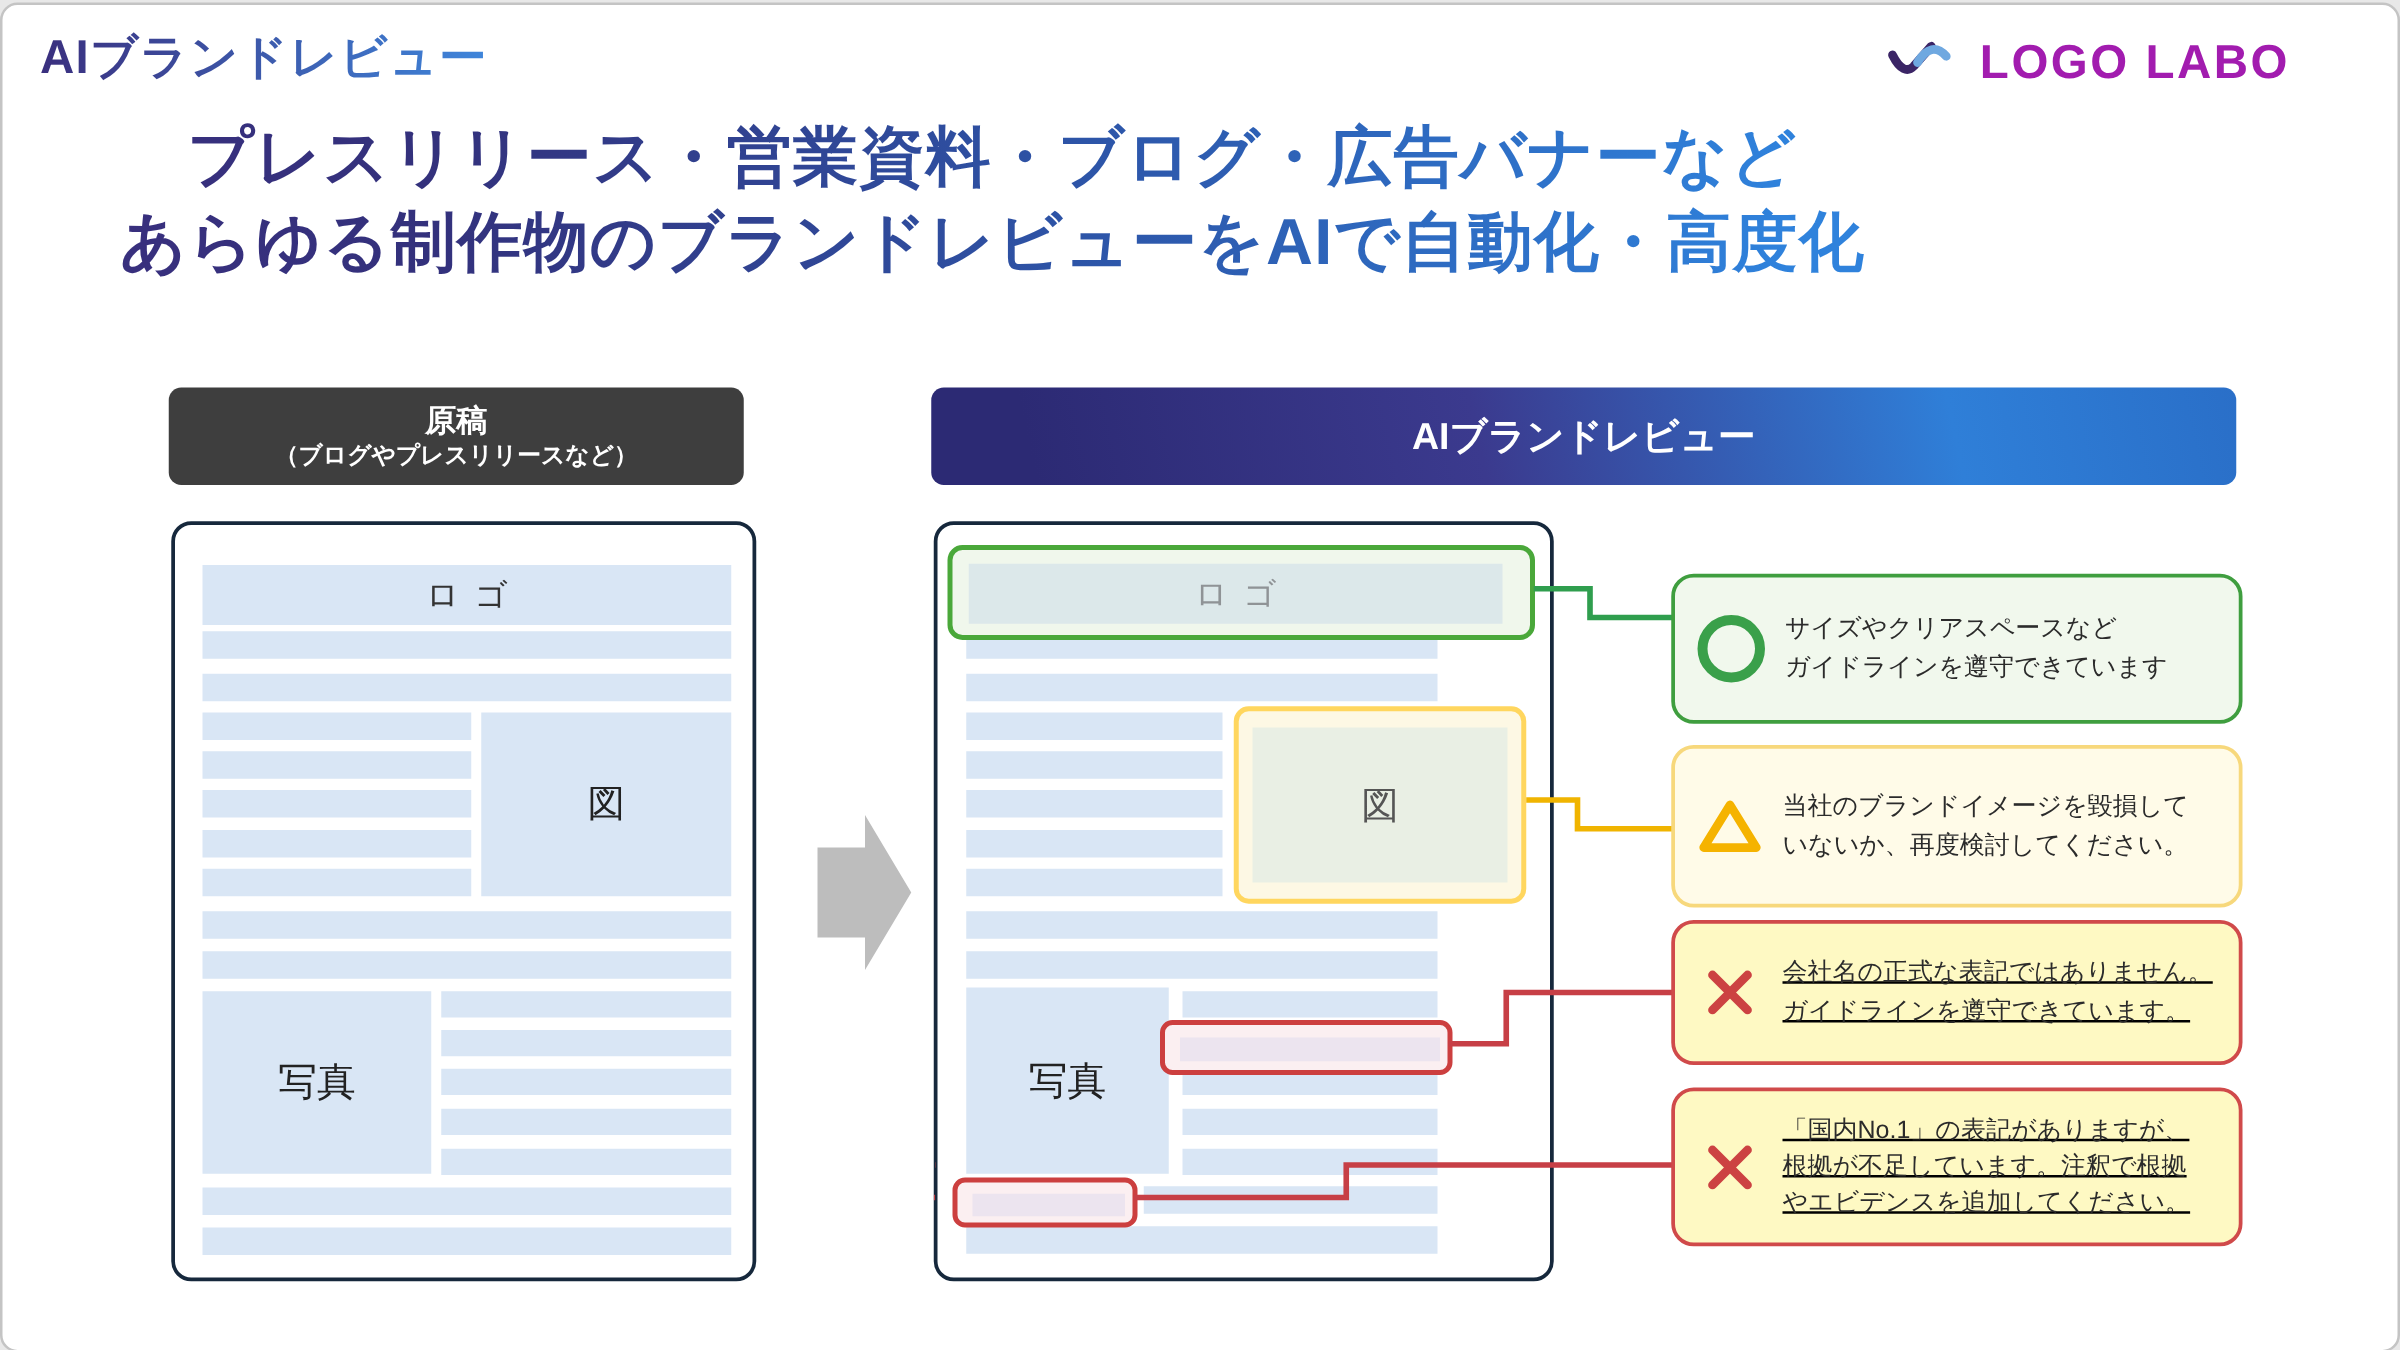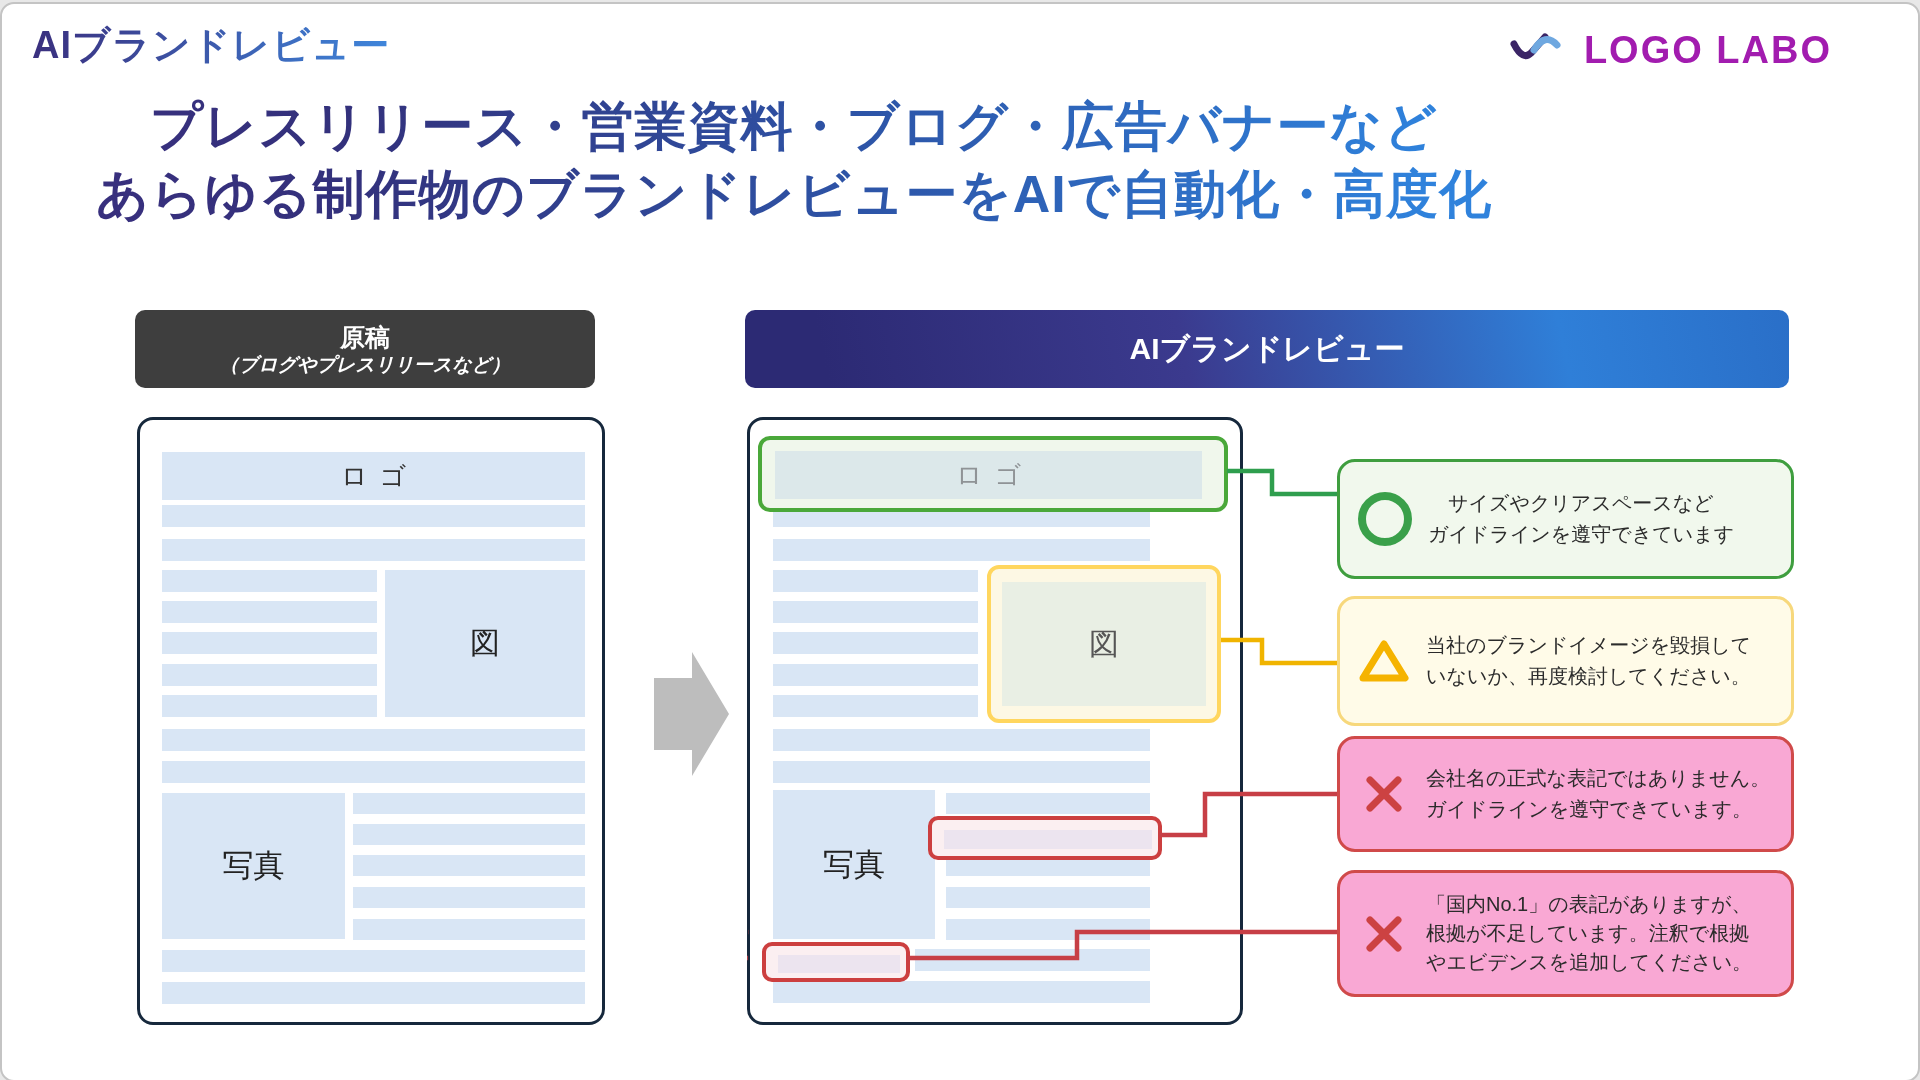--- a/index.html
+++ b/index.html
@@ -18,21 +18,21 @@
     .grad-text{background:linear-gradient(90deg,#3a2f7e 0%,#33317c 22%,#2d55a8 55%,#2f82dc 90%);
                -webkit-background-clip:text;background-clip:text;-webkit-text-fill-color:transparent;color:transparent;}
     .grad-title{background:linear-gradient(90deg,#3a2f7e 0%,#3f86db 100%);
                -webkit-background-clip:text;background-clip:text;-webkit-text-fill-color:transparent;color:transparent;}
   }
 
   
   .badge-before{position:absolute;left:133px;top:306px;width:460px;height:78px;background:#3e3e3e;
                 border-radius:10px;color:#fff;display:flex;flex-direction:column;align-items:center;justify-content:center;}
   .badge-before .t1{font-size:25px;font-weight:700;line-height:32px;}
-  .badge-before .t2{font-size:19px;font-weight:700;line-height:24px;font-style:italic;}
+  .badge-before .t2{font-size:19px;font-weight:700;line-height:24px;}
   .badge-after{position:absolute;left:743px;top:306px;width:1044px;height:78px;border-radius:10px;
                background:linear-gradient(78deg,#2c2a74 8%,#3b3a8e 42%,#2f7fd8 78%,#2a6fc8 100%);
                color:#fff;display:flex;align-items:center;justify-content:center;font-size:30px;font-weight:700;}
 
   
   .doc{position:absolute;background:#fff;border:3px solid #16283c;border-radius:16px;}
   .doc-before{left:135px;top:413px;width:462px;height:602px;}
   .doc-after{left:745px;top:413px;width:490px;height:602px;}
   .ln{position:absolute;background:#d9e6f5;display:block;}
   .blk{position:absolute;background:#d9e6f5;display:flex;align-items:center;justify-content:center;color:#222;}
@@ -47,21 +47,21 @@
   .hl-red{border:4px solid #cc3f3f;border-radius:10px;background:#fbeff1;}
   .muted-strip{position:absolute;background:#dce8ea;display:flex;align-items:center;justify-content:center;}
   .muted-fig{position:absolute;background:#e9efe4;display:flex;align-items:center;justify-content:center;color:#555;}
   .pink-line{position:absolute;background:#ece4ef;}
 
   
   .card{position:absolute;left:1335px;width:457px;border-radius:18px;display:flex;align-items:center;
         padding:0 20px 0 18px;box-sizing:border-box;gap:16px;}
   .card-green{border:3px solid #3f9e3f;background:#f1f8ed;}
   .card-yellow{border:3px solid #f7d87c;background:#fffbe8;}
-  .card-red{border:3px solid #d04a4a;background:#f9a8d4;}
+  .card-red{border:3px solid #d04a4a;background:#fef9c3;text-decoration:underline;}
   .card .icon-box{flex:0 0 52px;display:flex;align-items:center;justify-content:center;}
   .card .txt{font-size:20px;line-height:31px;color:#2b2b2b;}
   .ok-ring{width:38px;height:38px;border:8px solid #3aa04a;border-radius:50%;}
 
   .overlay{position:absolute;left:0;top:0;width:1916px;height:1076px;pointer-events:none;}
 </style>
 </head>
 <body>
 
 <div class="canvas">
@@ -169,21 +169,21 @@
     <path d="M1157 831 H1203 V790 H1340" fill="none" stroke="#c73f46" stroke-width="4.5"></path>
     <path d="M160 954 H1075 V928 H1340 M160 954 H905" fill="none" stroke="#c73f46" stroke-width="4.5" transform="translate(745,0) scale(0.001,1)"></path>
     <path d="M905 954 H1075 V928 H1340" fill="none" stroke="#c73f46" stroke-width="4.5"></path>
   </svg>
 
   <div class="card card-green" style="top:455px;height:120px;z-index:5;">
     <span class="icon-box">
         <span class="ok-ring"></span>
       </span>
     <span class="txt">
-      <span style="display:block;margin-left:20px;">サイズやクリアスペースなど</span>
+      <span style="display:block;">サイズやクリアスペースなど</span>
       <span style="display:block;">ガイドラインを遵守できています</span>
     </span>
   </div>
 
   <div class="card card-yellow" style="top:592px;height:130px;z-index:5;">
     <span class="icon-box">
       <svg width="50" height="44" viewBox="0 0 50 44">
         <polygon points="25,5 46,39 4,39" fill="none" stroke="#f5b300" stroke-width="7" stroke-linejoin="round"></polygon>
       </svg>
     </span>

